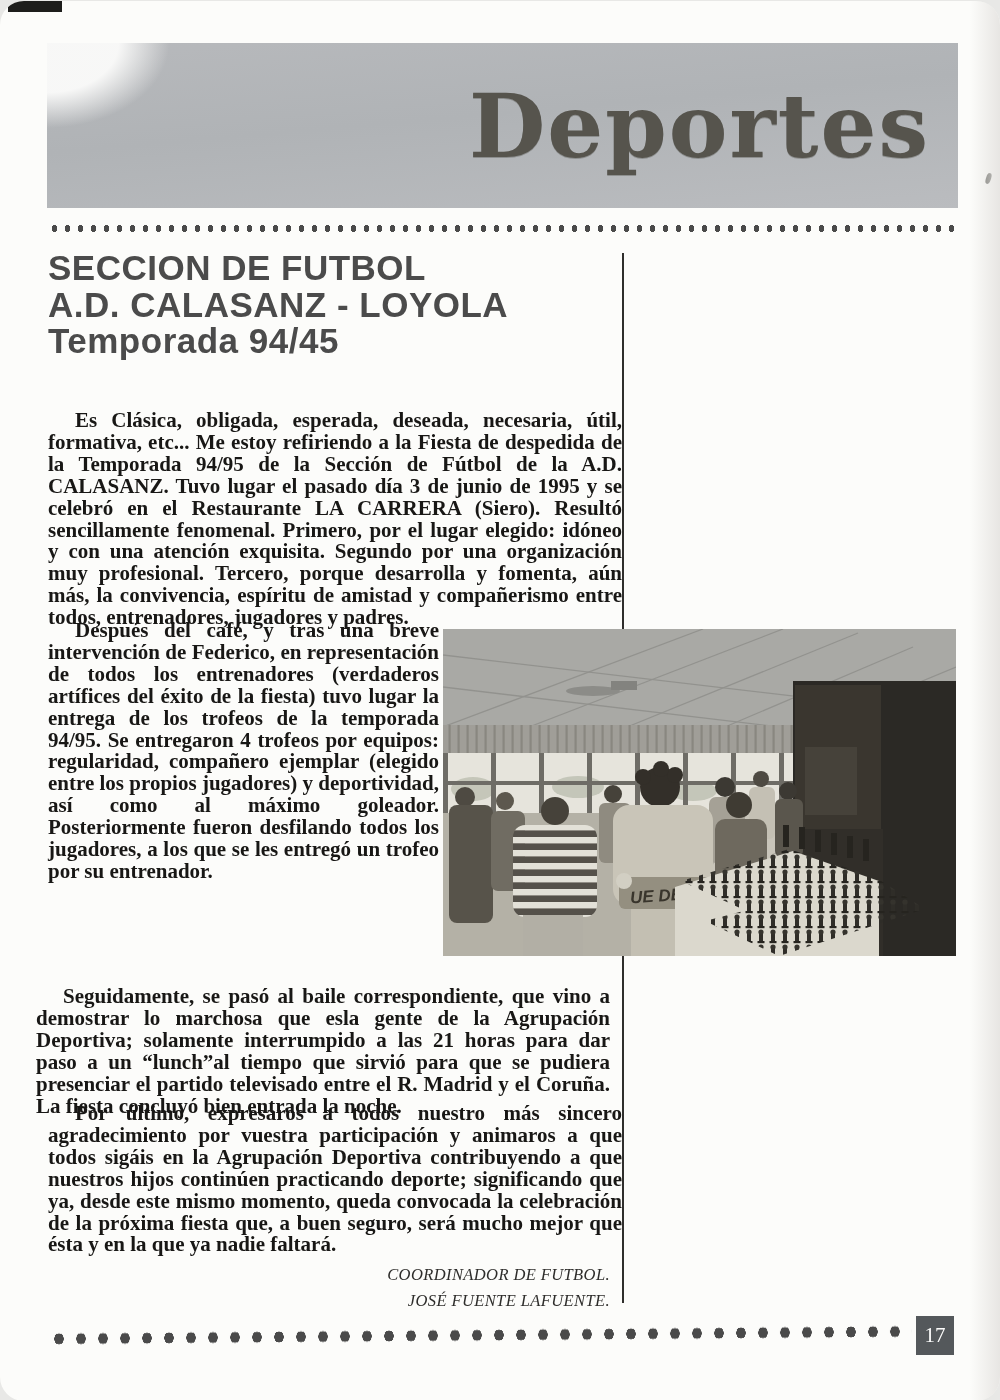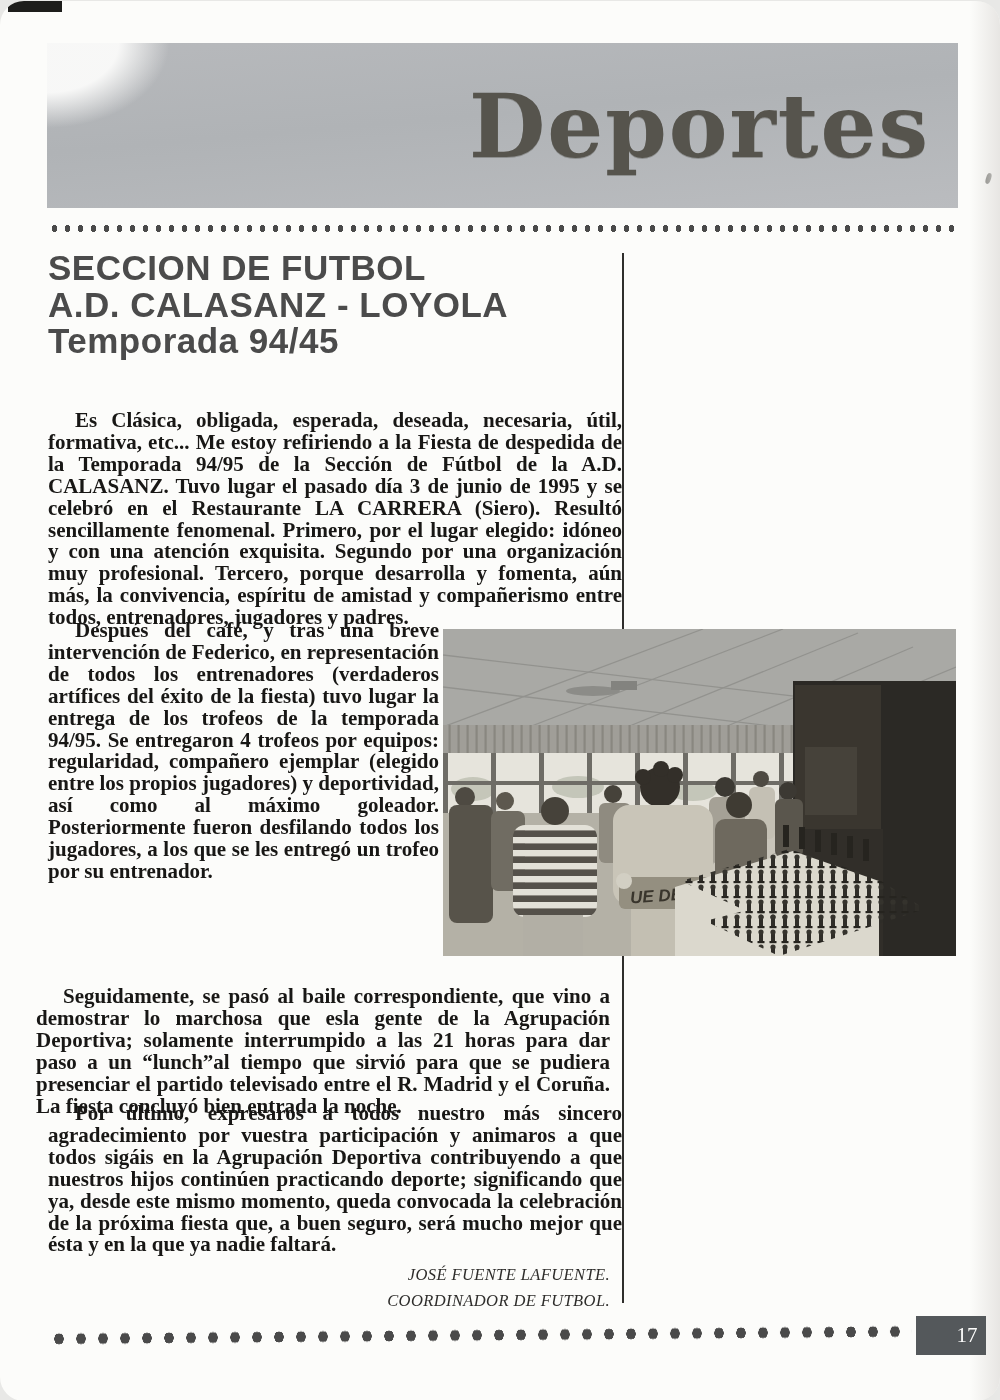--- a/index.html
+++ b/index.html
@@ -65,21 +65,21 @@
   }
   .photo svg{display:block;}
 
   .signature{
     position:absolute;left:250px;top:1261px;width:360px;text-align:right;
     font-style:italic;font-size:16.5px;line-height:26px;letter-spacing:.4px;color:#2e2d2b;
   }
   .page-badge{
     position:absolute;left:916px;top:1315px;width:38px;height:39px;
     background:#54585b;color:#fdfdfc;display:flex;align-items:center;justify-content:center;
-    font-family:"Liberation Serif",serif;font-size:21px;z-index:4;padding-left:32px;
+    font-family:"Liberation Serif",serif;font-size:21px;z-index:4;
   }
 </style>
 </head>
 <body>
 
 <div class="page">
 
   <div class="artifact-bar"></div>
   <div class="artifact-mark"></div>
 
@@ -223,20 +223,20 @@
 
   <div class="p4 body-text">
     <p>Seguidamente, se pasó al baile correspondiente, que vino a demostrar lo marchosa que esla gente de la Agrupación Deportiva; solamente interrumpido a las 21 horas para dar paso a un “lunch”al tiempo que sirvió para que se pudiera presenciar el partido televisado entre el R. Madrid y el Coruña. La fiesta concluyó bien entrada la noche.</p>
   </div>
 
   <div class="p5 body-text">
     <p>Por último, expresaros a todos nuestro más sincero agradecimiento por vuestra participación y animaros a que todos sigáis en la Agrupación Deportiva contribuyendo a que nuestros hijos continúen practicando deporte; significando que ya, desde este mismo momento, queda convocada la celebración de la próxima fiesta que, a buen seguro, será mucho mejor que ésta y en la que ya nadie faltará.</p>
   </div>
 
   <div class="signature">
+    <div>COORDINADOR DE FUTBOL.</div>
     <div>JOSÉ FUENTE LAFUENTE.</div>
-    <div>COORDINADOR DE FUTBOL.</div>
   </div>
 
   <div class="dots-bottom"></div>
   <div class="page-badge">17</div>
 
 </div>
 
 </body></html>

